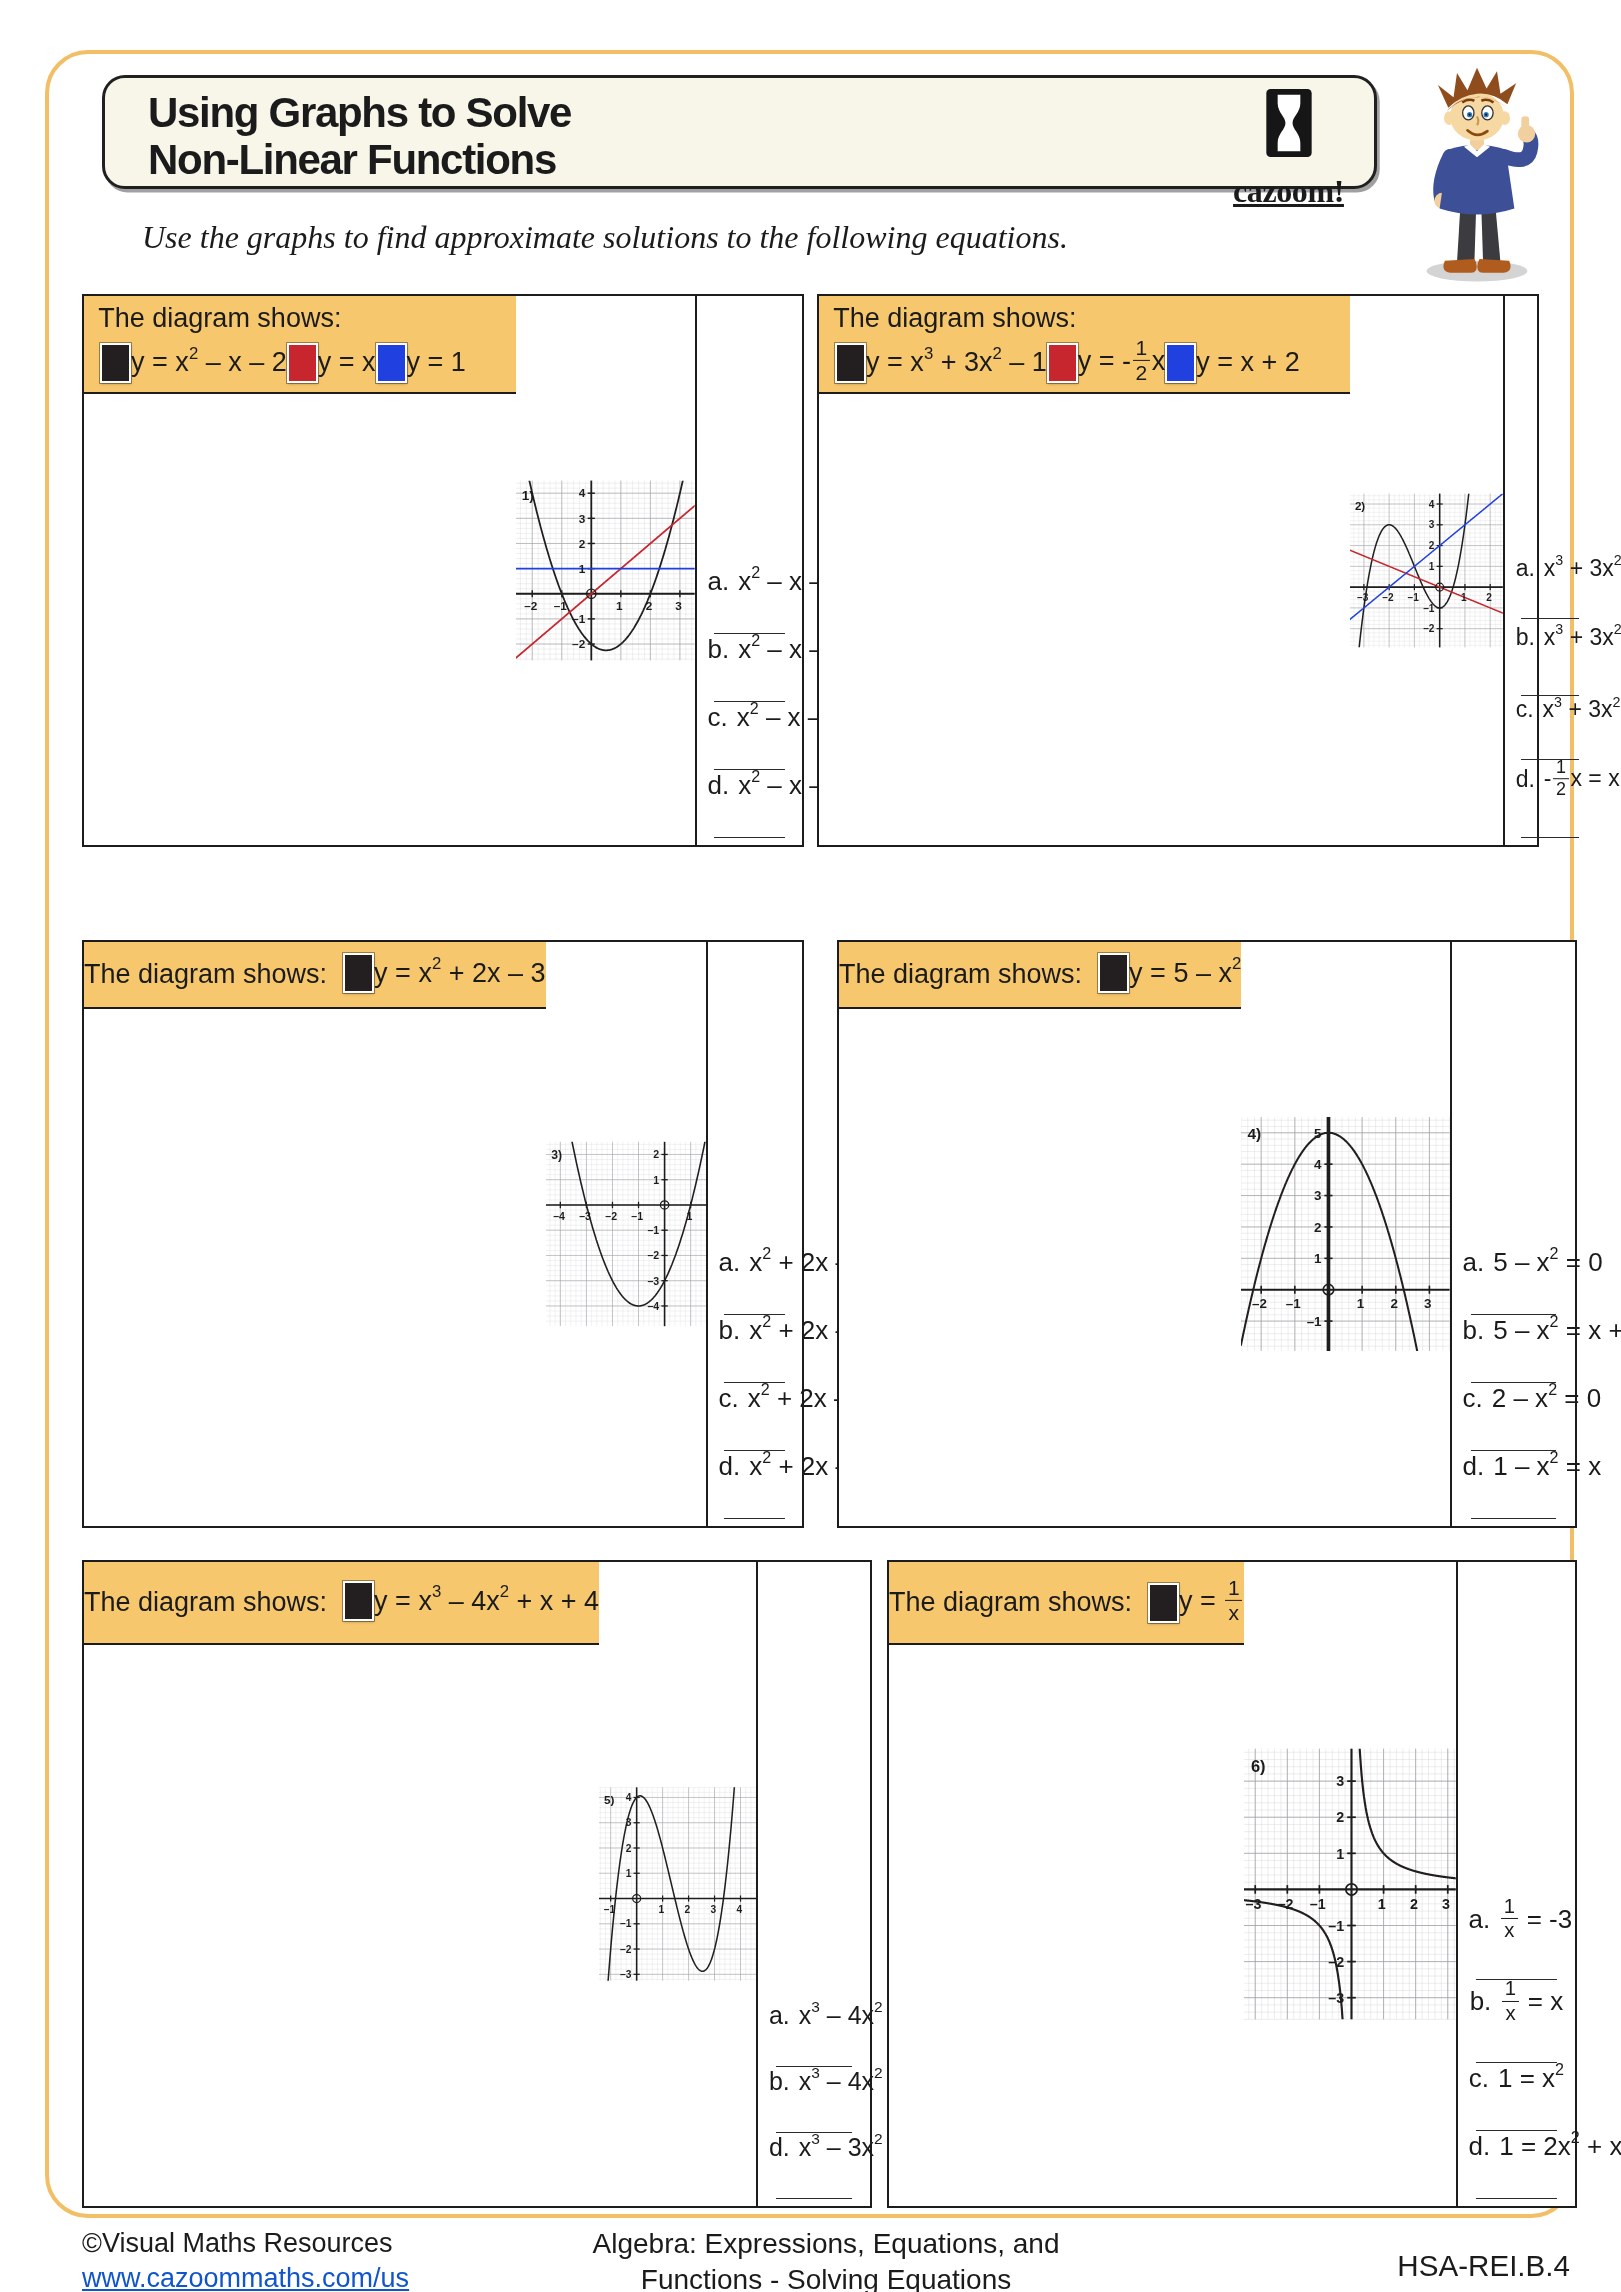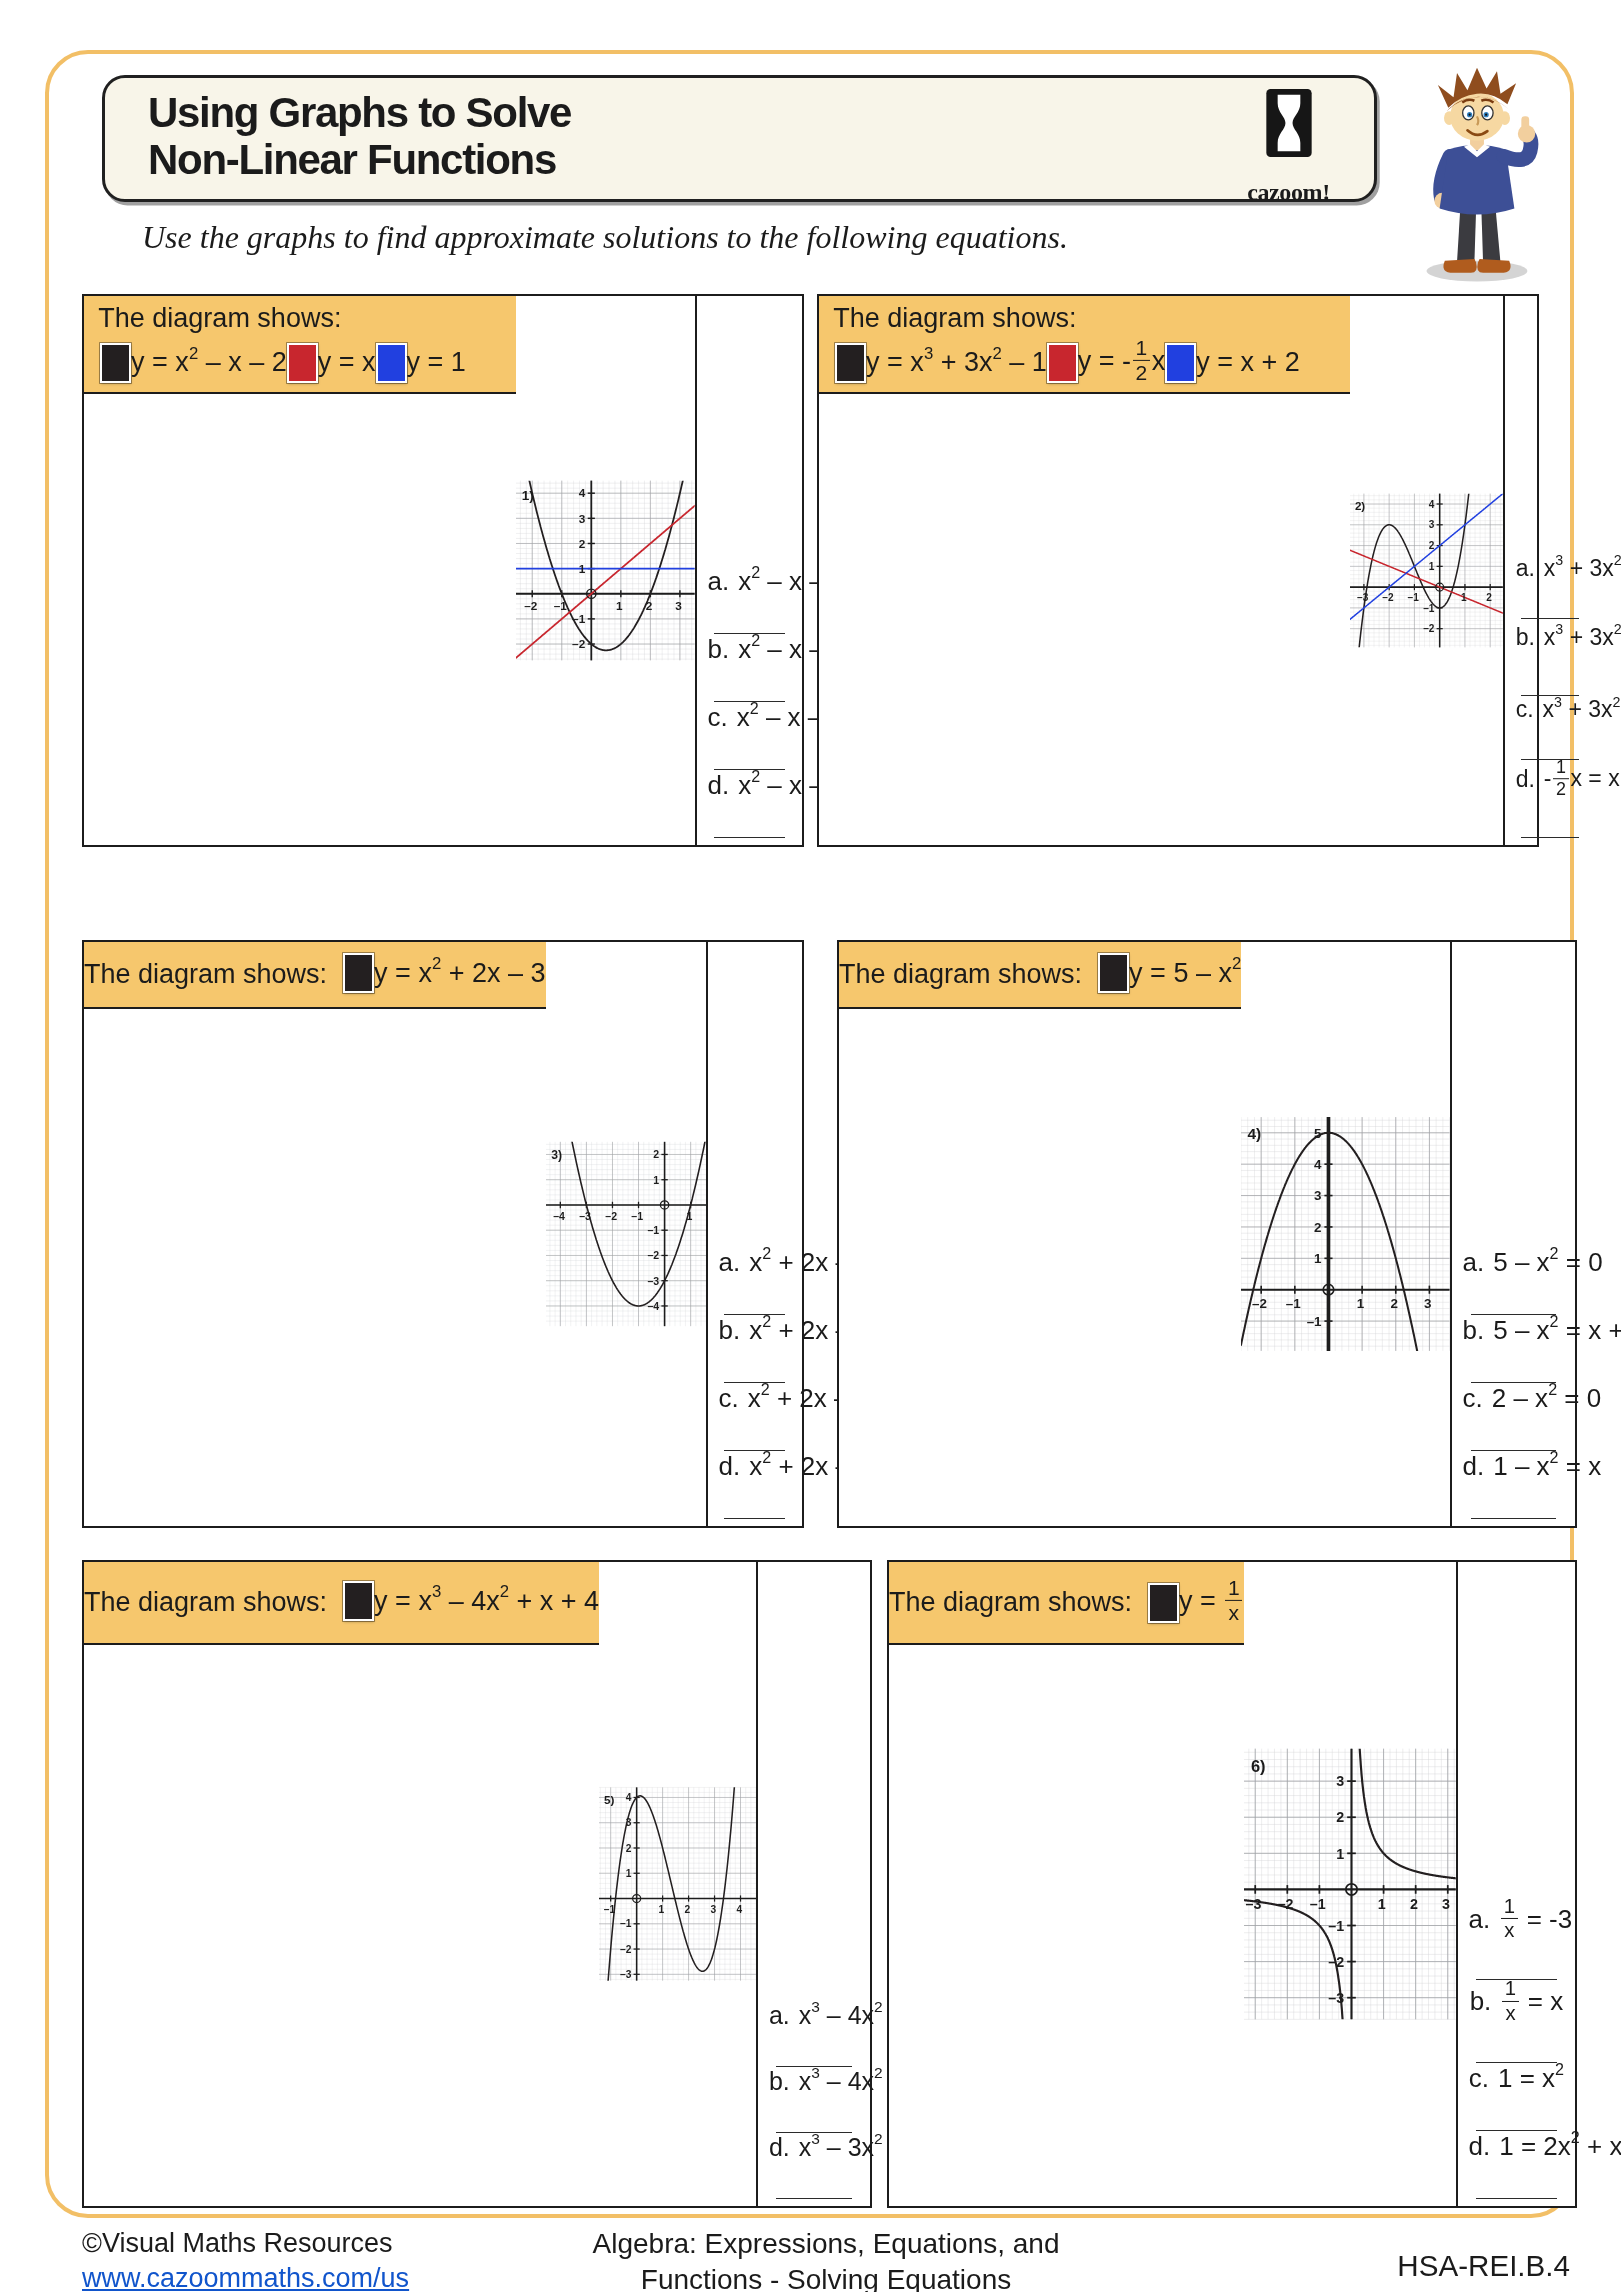--- a/index.html
+++ b/index.html
@@ -7,27 +7,27 @@
     width:1622px;height:2293px;position:relative;background:#ffffff;
     font-family:"Liberation Sans","DejaVu Sans",sans-serif;color:#1b1b1b;
     overflow:hidden;
   }
   .outer-frame{
     position:absolute;left:45px;top:50px;width:1521px;height:2160px;
     border:4.5px solid var(--frame,#f2bf66);border-radius:43px;pointer-events:none;
   }
   
   .title-box{
-    position:absolute;left:102px;top:75px;width:1275px;height:127px;
+    position:absolute;left:102px;top:75px;width:1275px;height:114px;
     background:var(--titlebg,#f8f5e9);border:3.6px solid #202020;border-radius:23px;
     box-shadow:2.7px 3.6px 0 rgba(45,45,45,.45);box-sizing:border-box;
   }
   .title-text{padding:10.7px 0 0 43px;font-size:42px;font-weight:bold;letter-spacing:-1.3px;line-height:1.12;}
   .logo{position:absolute;right:23px;top:10.7px;width:125px;text-align:center;}
-  .logo-text{font-family:"Liberation Serif","DejaVu Serif",serif;font-weight:bold;font-size:24px;margin-top:19px;letter-spacing:-0.4px;}
+  .logo-text{font-family:"Liberation Serif","DejaVu Serif",serif;font-weight:bold;font-size:32px;margin-top:13px;letter-spacing:-0.4px;text-decoration:underline;}
   .mascot{position:absolute;left:1391px;top:59px;}
   .instruction{
     position:absolute;left:142px;top:219px;font-family:"Liberation Serif","DejaVu Serif",serif;
     font-style:italic;font-size:32px;
   }
   
   .pbox{
     position:absolute;background:#fff;border:2.7px solid #1c1c1c;box-sizing:border-box;
     display:flex;flex-direction:row;
   }

